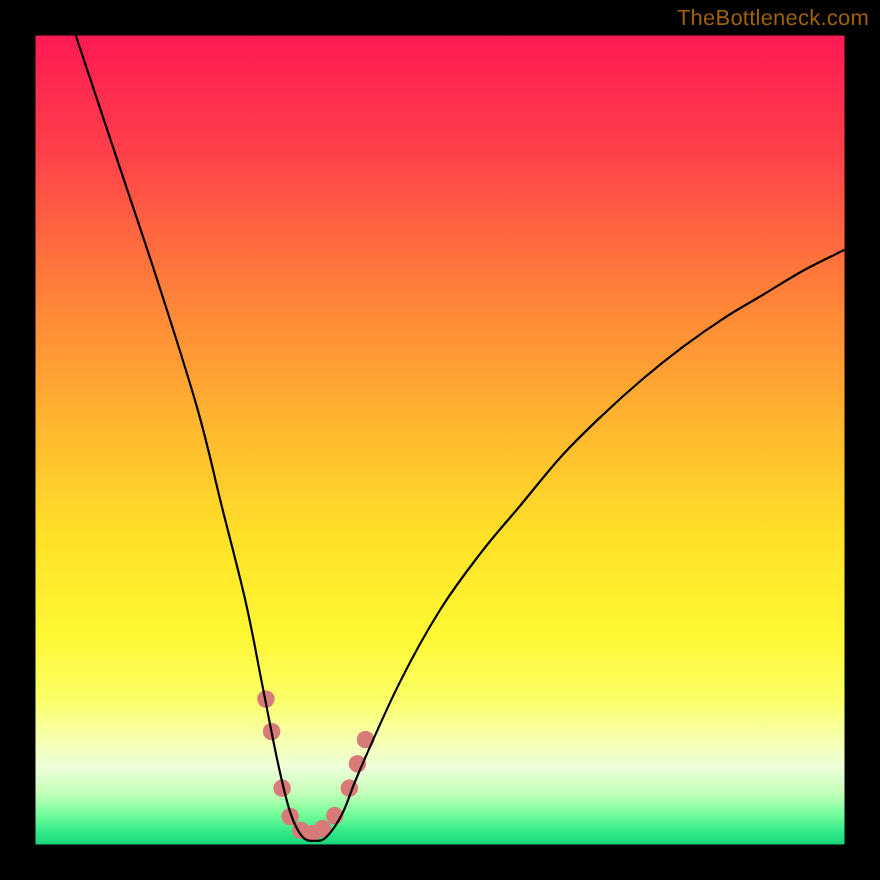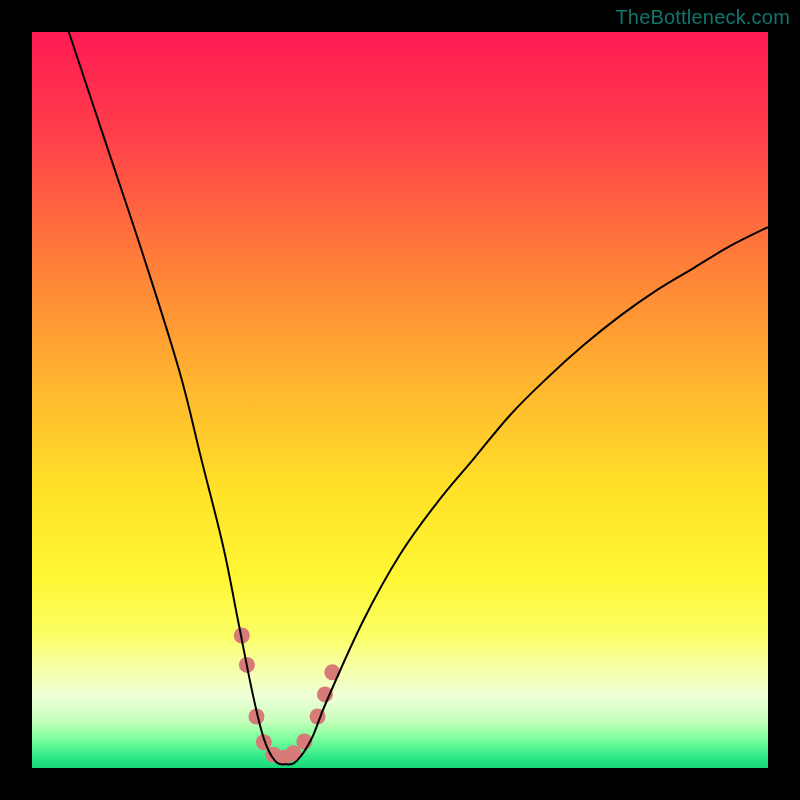--- a/index.html
+++ b/index.html
@@ -31,21 +31,21 @@
     position: absolute;
     left: 0;
     top: 0;
     width: 100%;
     height: 100%;
   }
   .watermark {
     position: absolute;
     top: 6px;
     right: 10px;
-    color: #0f766e;
+    color: #a16207;
     font-size: 20px;
     font-weight: 500;
     letter-spacing: 0.2px;
   }
   svg.curve {
     position: absolute;
     left: 0;
     top: 0;
     width: 736px;
     height: 736px;

